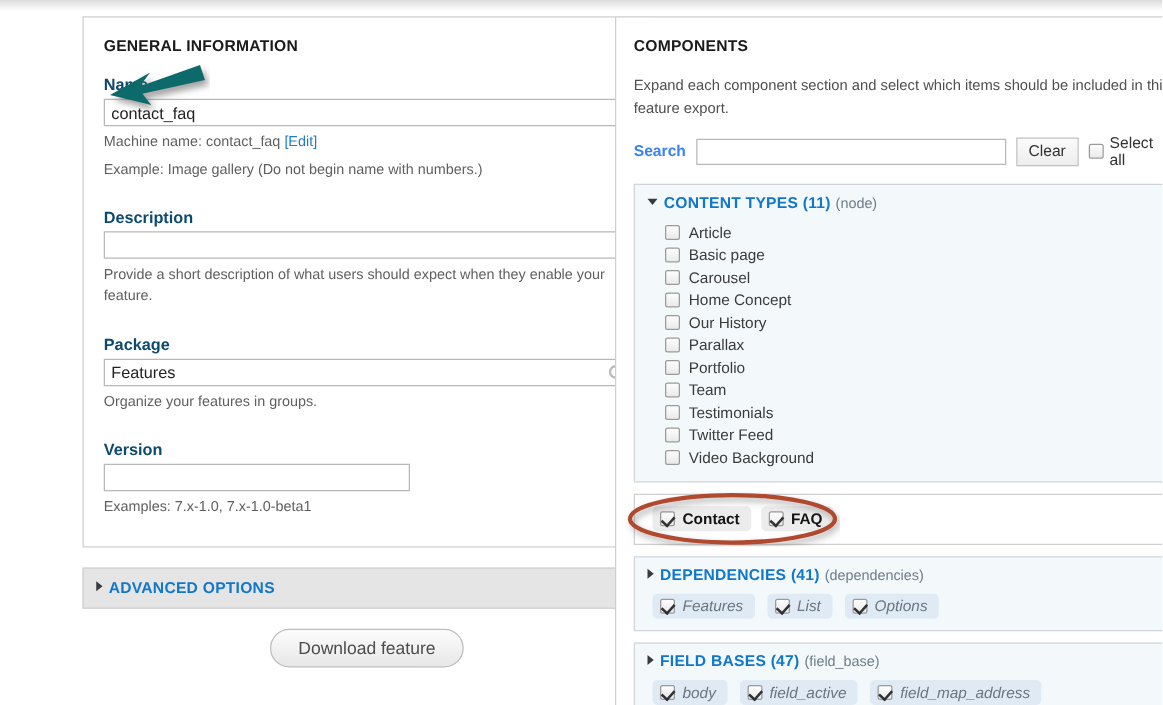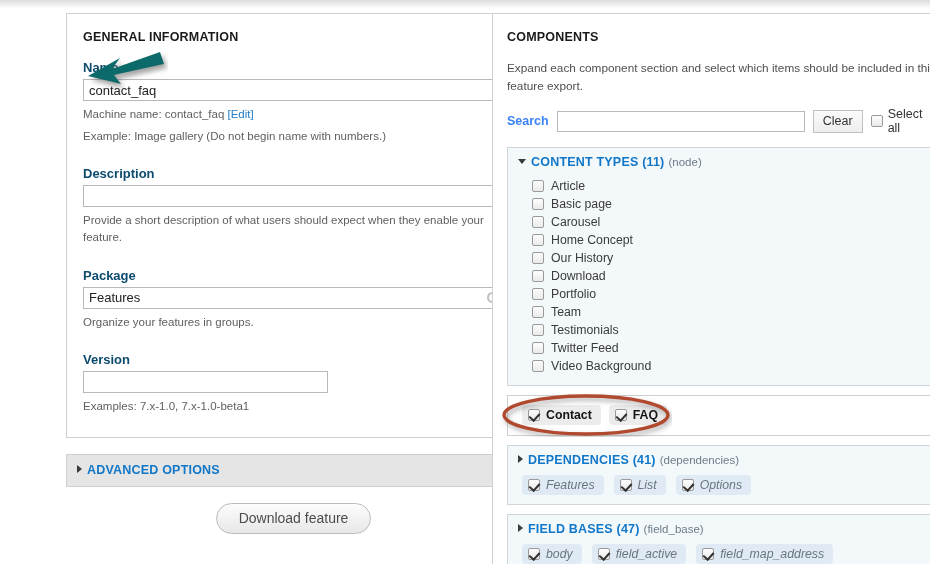--- a/index.html
+++ b/index.html
@@ -380,21 +380,21 @@
             <div class="cb-item">
               <span class="cb"></span>
               <span>Home Concept</span>
             </div>
             <div class="cb-item">
               <span class="cb"></span>
               <span>Our History</span>
             </div>
             <div class="cb-item">
               <span class="cb"></span>
-              <span>Download</span>
+              <span>Parallax</span>
             </div>
             <div class="cb-item">
               <span class="cb"></span>
               <span>Portfolio</span>
             </div>
             <div class="cb-item">
               <span class="cb"></span>
               <span>Team</span>
             </div>
             <div class="cb-item">

